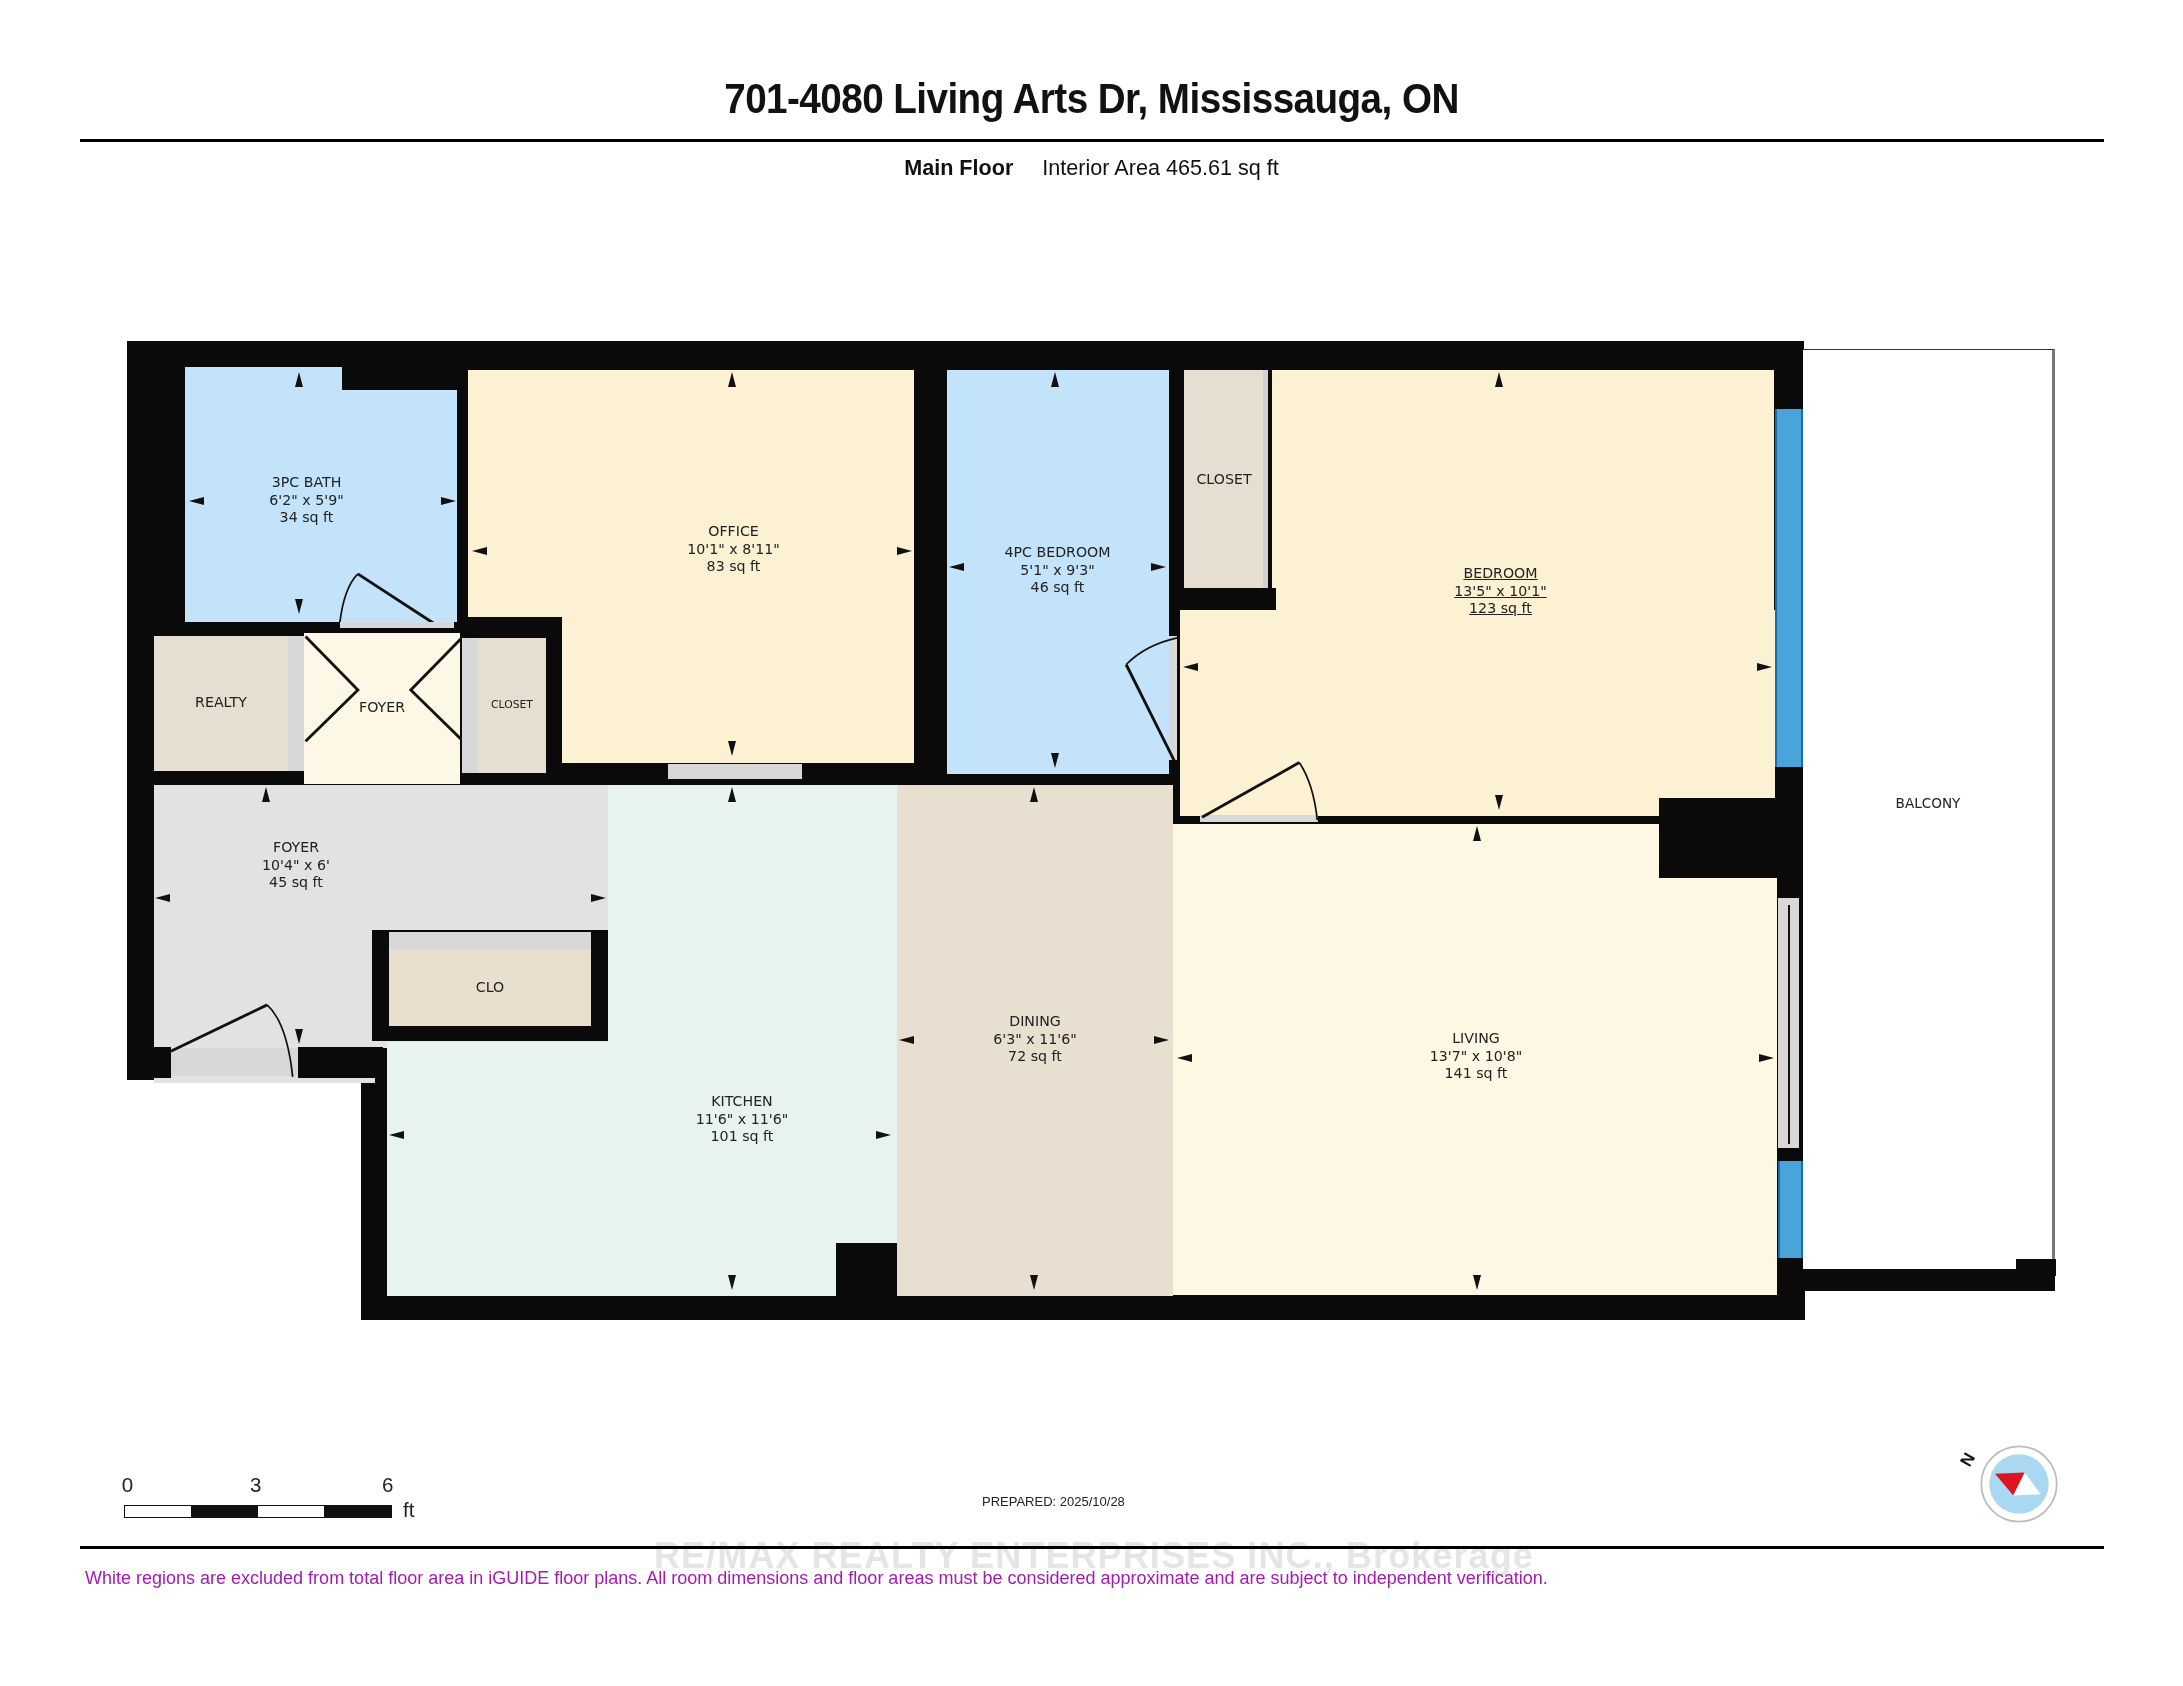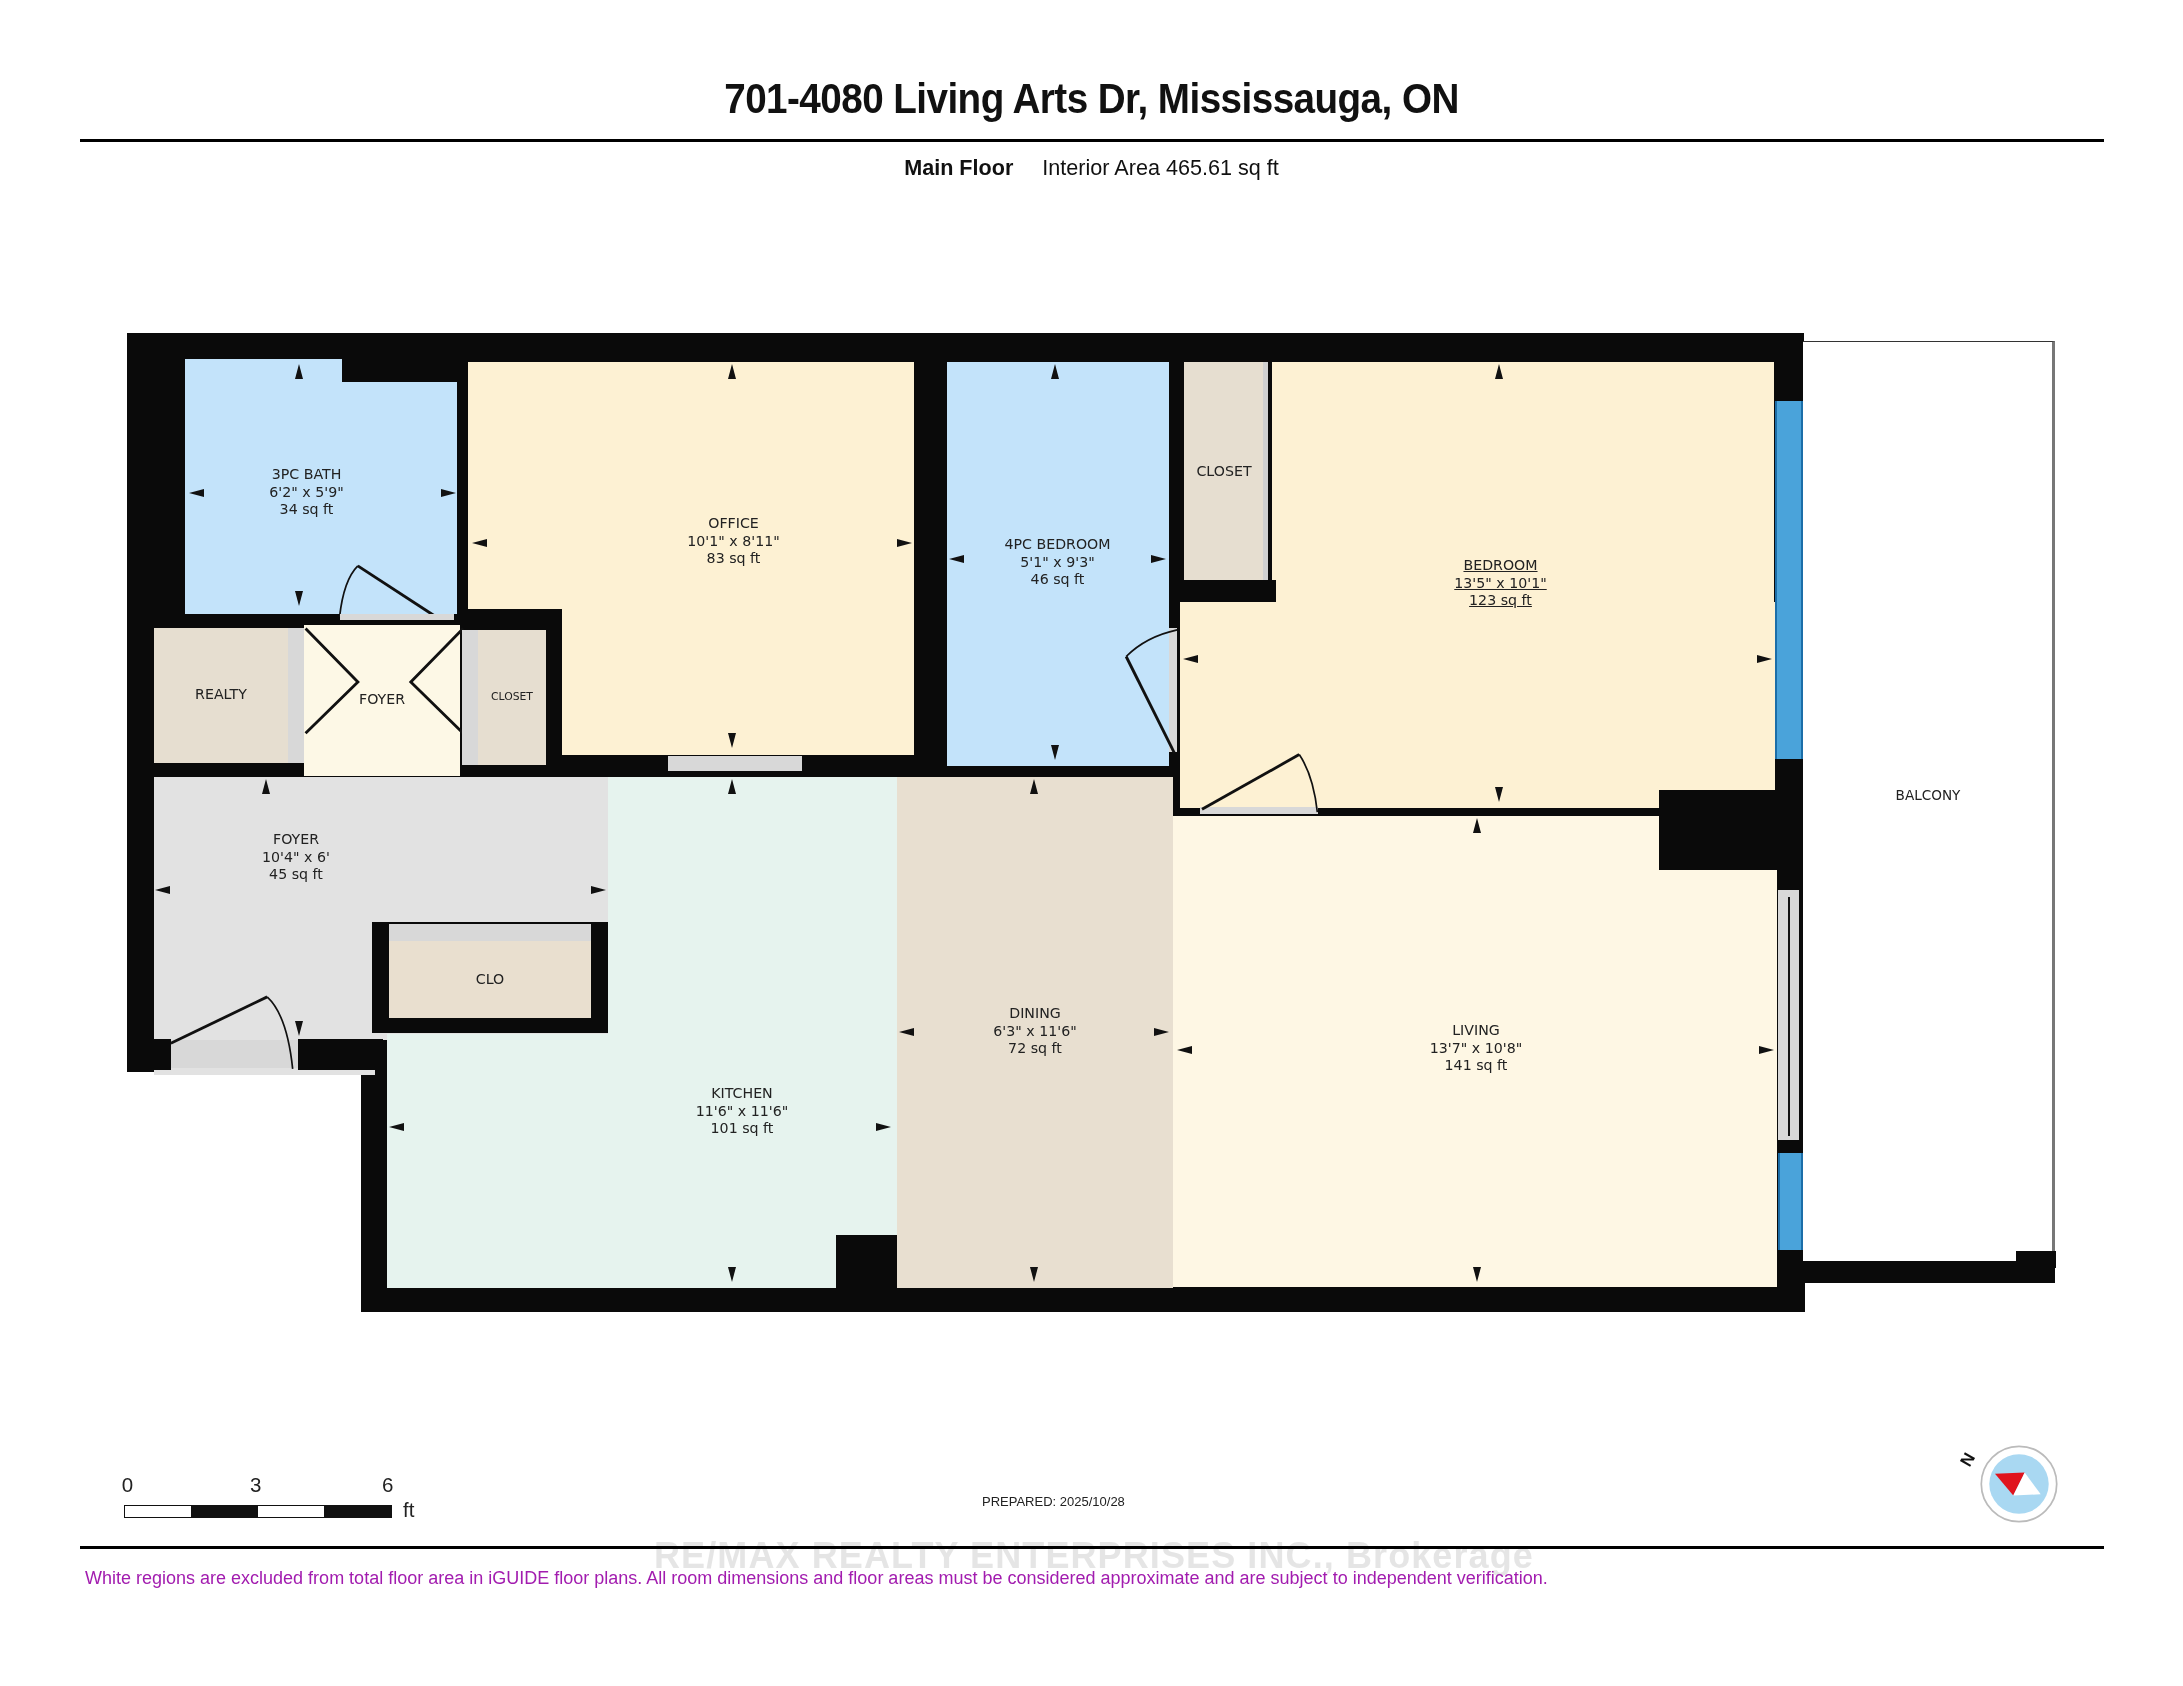--- a/index.html
+++ b/index.html
@@ -28,21 +28,21 @@
 </head>
 <body>
 
 <div class="abs title">701-4080 Living Arts Dr, Mississauga, ON</div>
 <div class="abs rule" style="left:80px; top:139px; width:2024px;"></div>
 <div class="abs subtitle">
   <span class="floor">Main Floor</span>
   <span>Interior Area 465.61 sq ft</span>
 </div>
 
-<div class="abs" style="left:0; top:0; width:2183px; height:1365px;">
+<div class="abs" style="left:0; top:8px; width:2183px; height:1365px;">
 
   <div class="abs wall" style="left:127px; top:333px; width:1677px; height:739px;"></div>
 
   <div class="abs wall" style="left:361px; top:739px; width:1444px; height:573px;"></div>
 
   <div class="abs wall" style="left:127px; top:739px; width:256px; height:331px;"></div>
 
   <div class="room" style="left:185px; top:359px; width:272px; height:255px; background:#c3e3fa;"></div>
   <div class="abs wall" style="left:342px; top:359px; width:117px; height:23px;"></div>
   <div class="lbl" style="left:227px; top:466px; width:159px;">

